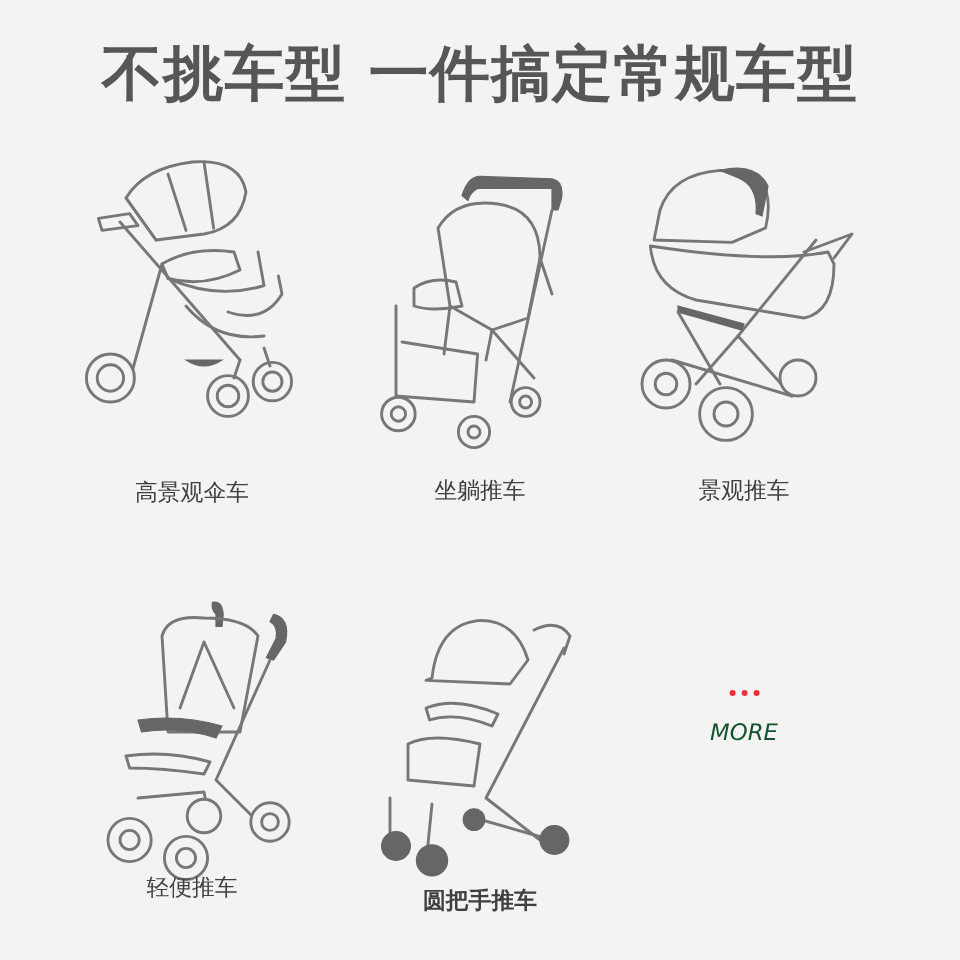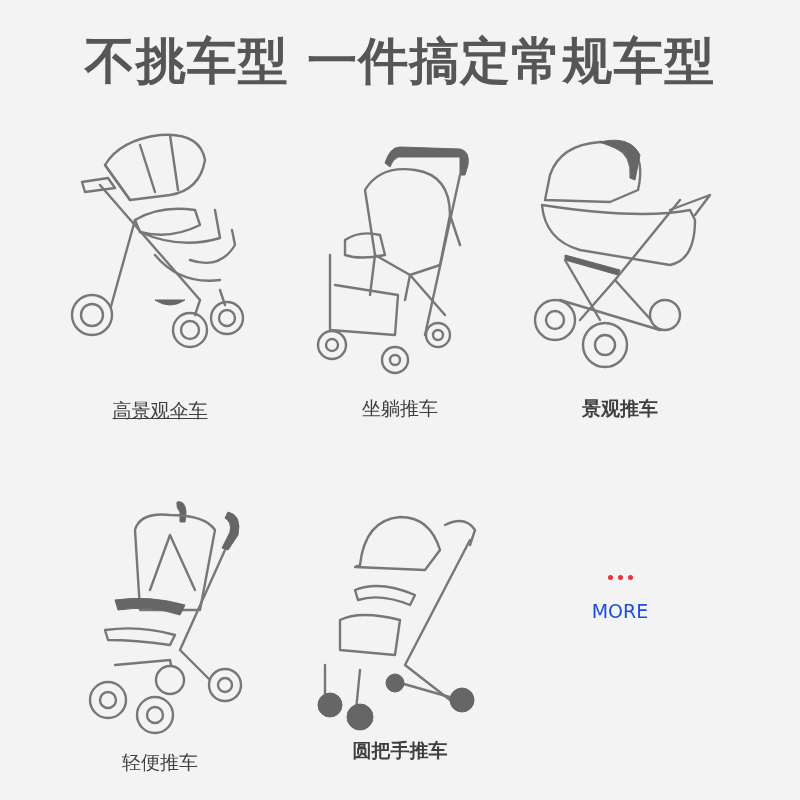--- a/index.html
+++ b/index.html
@@ -5,21 +5,21 @@
   html,body{margin:0;padding:0;}
   body{width:800px;height:800px;background:#f3f3f3;position:relative;overflow:hidden;font-family:"DejaVu Sans","Liberation Sans",sans-serif;}
   .title{position:absolute;top:28px;left:0;width:800px;text-align:center;font-size:50px;font-weight:bold;color:#565656;letter-spacing:1px;}
   .item{position:absolute;width:200px;}
   .illus{width:200px;height:250px;display:block;}
   .label{position:absolute;width:200px;text-align:center;font-size:19px;color:#3f3f3f;}
   .more{position:absolute;left:540px;top:575px;width:160px;text-align:center;}
   .dots{display:flex;justify-content:center;gap:5px;margin-bottom:20px;}
   .dot{width:5px;height:5px;border-radius:50%;background:#e8333a;}
   .more-cn{font-size:19px;color:#3f3f3f;margin-bottom:12px;}
-  .more-en{font-size:19px;color:#1d4ed8;}
+  .more-en{font-size:19px;color:#14532d;font-style:italic;}
   svg .s{fill:none;stroke:#777;stroke-width:2.4;stroke-linecap:round;stroke-linejoin:round;}
   svg .d{fill:#666;stroke:#666;}
   svg .w{fill:#f3f3f3;stroke:#777;stroke-width:2.4;}
 </style>
 </head>
 <body>
 
 <div class="title">不挑车型 一件搞定常规车型</div>
 
 <div class="item" style="left:60px;top:120px;">
@@ -35,21 +35,21 @@
     <path class="s" d="M95 135 Q120 165 160 160"></path>
     <path class="d" d="M95 180 Q110 190 125 180 Z"></path>
     <circle class="w" cx="32" cy="195" r="20"></circle>
     <circle class="s" cx="32" cy="195" r="11"></circle>
     <circle class="w" cx="130" cy="210" r="17"></circle>
     <circle class="s" cx="130" cy="210" r="9"></circle>
     <circle class="w" cx="167" cy="198" r="16"></circle>
     <circle class="s" cx="167" cy="198" r="8"></circle>
     <path class="s" d="M140 180 L135 195 M160 170 L165 185"></path>
   </svg>
-  <div class="label" style="top:278px;text-decoration:underline;">高景观伞车</div>
+  <div class="label" style="top:278px;">高景观伞车</div>
 </div>
 
 <div class="item" style="left:300px;top:130px;">
   <svg class="illus" viewBox="0 0 200 240">
     <path class="d" d="M85 28 Q90 12 100 12 L160 14 Q170 16 168 30 L165 40 L160 40 L160 22 L98 22 Q92 25 90 32 Z"></path>
     <path class="s" d="M65 55 Q80 30 115 35 Q150 40 150 80 L140 130 L110 140 L75 120 Z"></path>
     <path class="s" d="M45 105 Q60 95 80 100 L85 120 Q60 125 45 120 Z"></path>
     <path class="s" d="M30 120 L30 195 L95 200 L98 160 L35 150"></path>
     <path class="s" d="M75 120 L70 160 M110 140 L105 165"></path>
     <path class="s" d="M160 40 L125 200 M150 80 L160 110"></path>
@@ -73,42 +73,42 @@
     <path class="s" d="M160 80 L95 160 L140 210"></path>
     <path class="d" d="M45 135 L100 150 L98 155 L45 140 Z"></path>
     <path class="s" d="M45 140 L80 200 M95 160 L60 200"></path>
     <path class="s" d="M40 180 L140 210 L155 200"></path>
     <circle class="w" cx="35" cy="200" r="20"></circle>
       <circle class="s" cx="35" cy="200" r="9"></circle>
     <circle class="w" cx="85" cy="225" r="22"></circle>
       <circle class="s" cx="85" cy="225" r="10"></circle>
     <circle class="w" cx="145" cy="195" r="15"></circle>
   </svg>
-  <div class="label" style="top:276px;font-weight:bold;">景观推车</div>
+  <div class="label" style="top:276px;">景观推车</div>
 </div>
 
 <div class="item" style="left:60px;top:490px;">
   <svg class="illus" viewBox="0 0 200 250">
     <path class="d" d="M117 12 Q125 10 126 22 L125 32 L120 32 L120 22 Q116 18 117 12 Z"></path>
     <path class="d" d="M168 22 Q182 25 178 45 L168 60 L162 58 L170 42 Q172 32 165 28 Z"></path>
     <path class="s" d="M75 40 Q80 22 110 25 Q145 25 155 40 L140 120 L80 120 Z"></path>
     <path class="s" d="M110 45 L90 100 M110 45 L135 100"></path>
     <path class="d" d="M55 110 Q90 105 125 115 L120 125 Q90 115 58 120 Z"></path>
     <path class="s" d="M45 140 Q80 135 115 145 L110 155 Q75 150 48 150 Z"></path>
     <path class="s" d="M165 60 L120 160 L150 190"></path>
     <path class="s" d="M55 175 L110 170 L115 195"></path>
     <circle class="w" cx="48" cy="210" r="18"></circle>
       <circle class="s" cx="48" cy="210" r="8"></circle>
     <circle class="w" cx="95" cy="225" r="18"></circle>
       <circle class="s" cx="95" cy="225" r="8"></circle>
     <circle class="w" cx="110" cy="190" r="14"></circle>
     <circle class="w" cx="165" cy="195" r="16"></circle>
       <circle class="s" cx="165" cy="195" r="7"></circle>
   </svg>
-  <div class="label" style="top:260px;">轻便推车</div>
+  <div class="label" style="top:237px;">轻便推车</div>
 </div>
 
 <div class="item" style="left:300px;top:490px;font-weight:bold;">
   <svg class="illus" viewBox="0 0 200 240">
     <path class="s" d="M60 70 Q65 25 100 22 Q130 22 140 55 L125 75 L55 72 Z"></path>
     <path class="s" d="M145 30 Q165 20 175 35 L170 50"></path>
     <path class="s" d="M55 95 Q80 85 115 100 L110 110 Q80 98 58 105 Z"></path>
     <path class="s" d="M40 125 Q60 115 100 125 L95 160 L40 155 Z"></path>
     <path class="s" d="M170 45 L105 170 L150 205"></path>
     <path class="s" d="M25 170 L25 215 M60 175 L55 225"></path>

